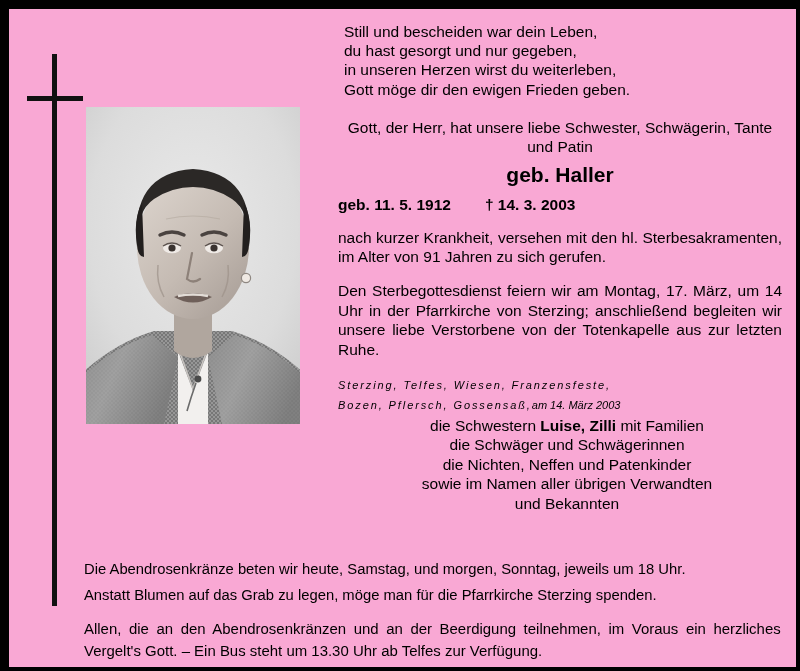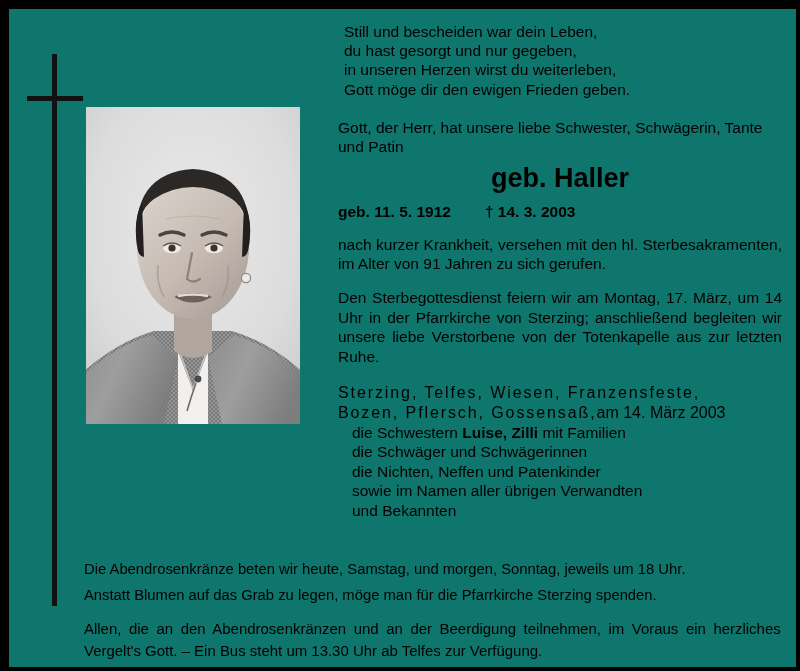--- a/index.html
+++ b/index.html
@@ -10,21 +10,21 @@
   body {
     font-family: "Liberation Sans", sans-serif;
     -webkit-font-smoothing: antialiased;
   }
 
   .notice {
     position: relative;
     width: 800px;
     height: 671px;
     box-sizing: border-box;
-    background: #0f766e;
+    background: #f9a8d4;
     overflow: hidden;
   }
 
   
   .frame-top    { position:absolute; left:0;  top:0;    width:800px; height:9px;  background:#000; }
   .frame-left   { position:absolute; left:0;  top:0;    width:9px;   height:671px; background:#000; }
   .frame-right  { position:absolute; right:0; top:0;    width:4px;   height:671px; background:#000; }
   .frame-bottom { position:absolute; left:0;  bottom:0; width:800px; height:4px;  background:#000; }
 
   
@@ -56,32 +56,33 @@
     font-size: 15.5px;
     line-height: 19.2px;
     text-align: left;
     margin: 0 0 0 6px;
   }
 
   .intro {
     font-size: 15.5px;
     line-height: 19.5px;
     margin: 19px 0 0 0;
+    text-align: center;
   }
 
   .deceased-name {
     font-size: 30px;
     font-weight: bold;
     text-align: center;
     letter-spacing: -0.2px;
     margin: 16px 0 0 0;
     white-space: nowrap;
   }
   .deceased-maiden {
-    font-size: 27px;
+    font-size: 21px;
     font-weight: bold;
     text-align: center;
     margin: 6px 0 0 0;
   }
   .dates {
     font-size: 15.5px;
     font-weight: bold;
     text-align: left;
     margin: 9px 0 0 0;
   }
@@ -89,34 +90,35 @@
 
   .para {
     font-size: 15.5px;
     line-height: 19.6px;
     text-align: justify;
     text-align-last: left;
     margin: 14px 0 0 0;
   }
 
   .places {
-    font-size: 16px;
+    font-size: 11px;
     line-height: 19.6px;
     margin: 17px 0 0 0;
+    font-style: italic;
   }
   .places .town { letter-spacing: 1.9px; }
 
   .mourn-head {
     font-size: 15.5px;
     margin: 19px 0 0 0;
   }
   .mourn-list {
     font-size: 15.5px;
     line-height: 19.6px;
-    text-align: left;
+    text-align: center;
     margin: 0;
     padding: 0 0 0 14px;
     list-style: none;
   }
   .mourn-list li { white-space: nowrap; }
   .mourn-list b { font-weight: bold; }
 
   
   .col-bottom {
     position: absolute;

